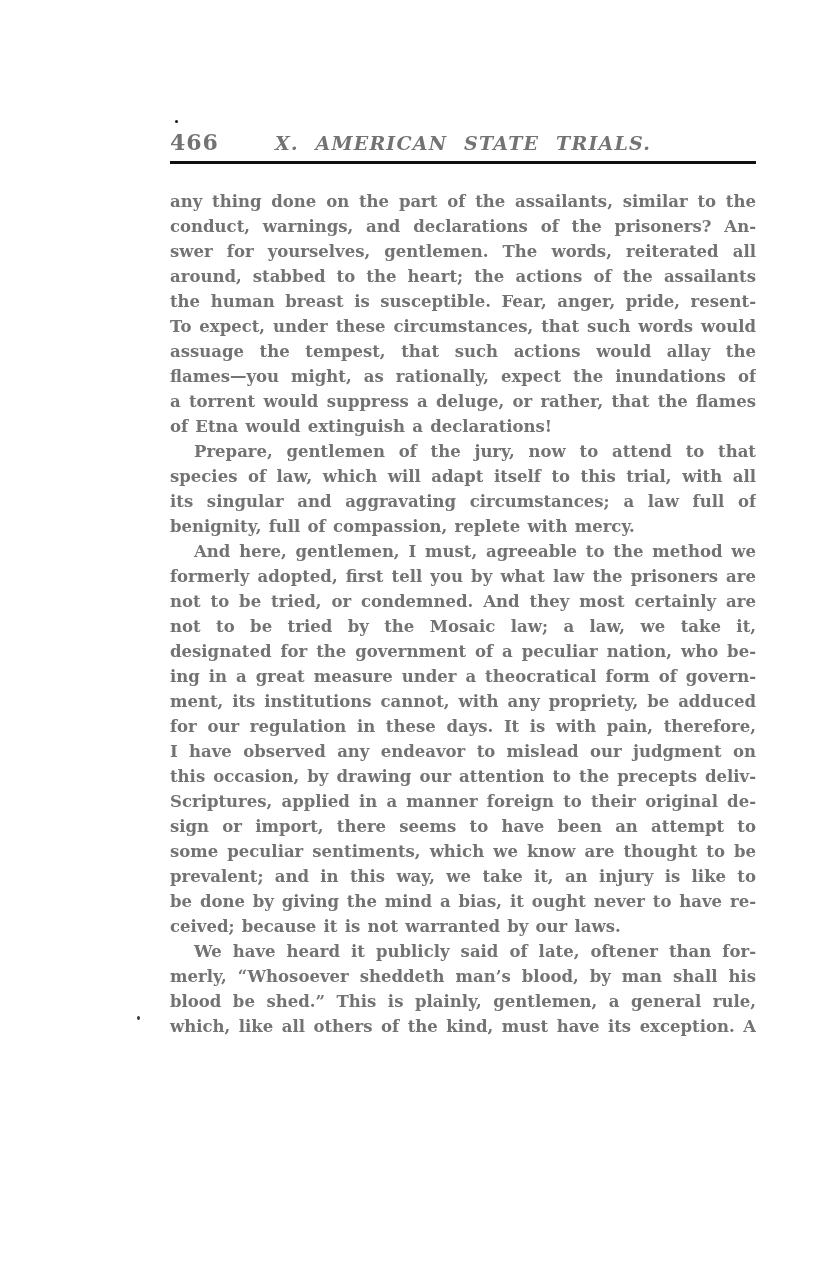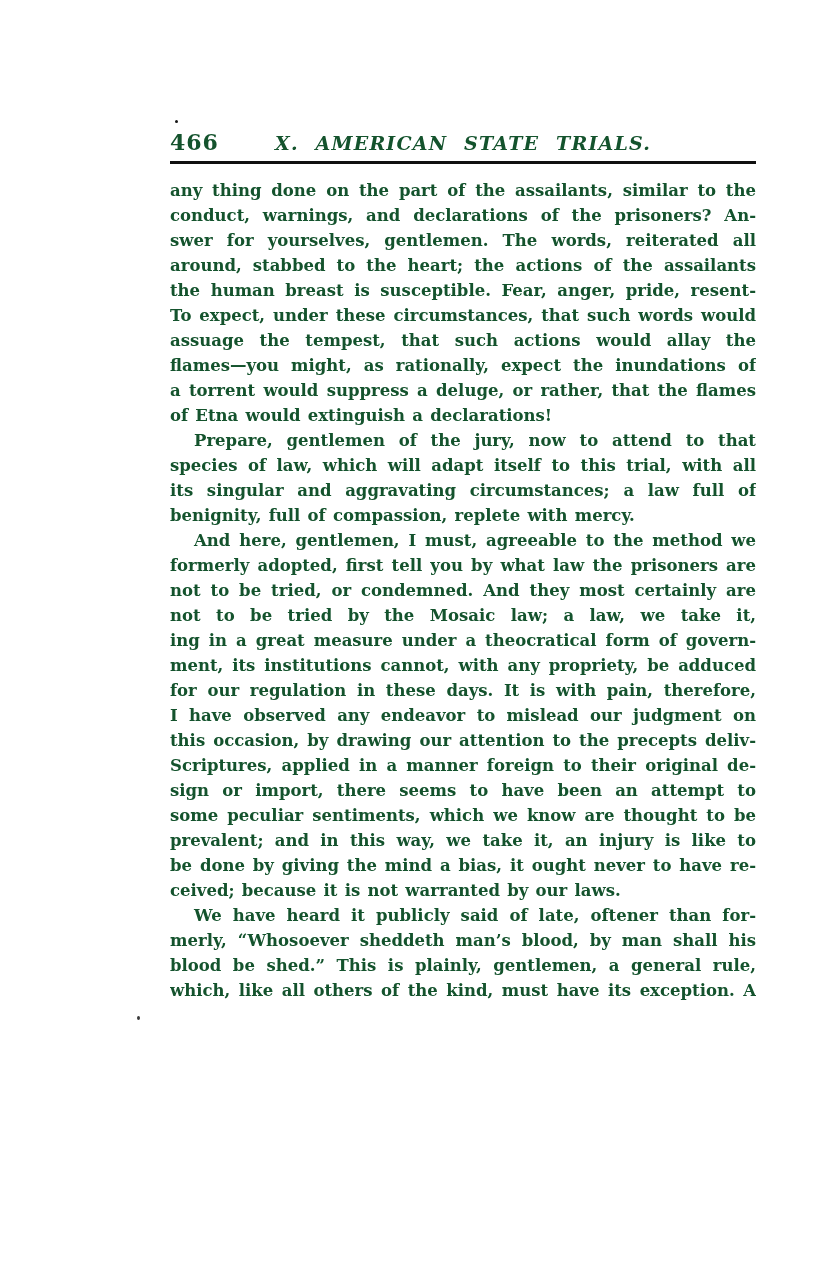--- a/index.html
+++ b/index.html
@@ -7,21 +7,21 @@
     padding: 0;
     background: #ffffff;
   }
   .scan-page {
     position: relative;
     width: 836px;
     height: 1284px;
     background: #ffffff;
     overflow: hidden;
     font-family: "DejaVu Serif", serif;
-    color: #14532d;
+    color: #737373;
   }
   .page-inner {
     position: absolute;
     left: 170px;
     top: 128px;
     width: 586px;
   }
   .running-header {
     position: relative;
     height: 30px;
@@ -52,21 +52,21 @@
     word-spacing: 9px;
     padding-top: 4px;
     white-space: nowrap;
   }
   .header-rule {
     height: 3px;
     background: #101010;
     margin-top: 3px;
   }
   .text-body {
-    margin-top: 14px;
+    margin-top: 25px;
     font-size: 16.5px;
     font-weight: 600;
     line-height: 25px;
     word-spacing: 1.5px;
   }
   .paragraph { margin: 0; padding: 0; }
   .line {
     height: 25px;
     overflow: hidden;
     text-align: justify;
@@ -119,20 +119,21 @@
           <div class="line indent">Prepare, gentlemen of the jury, now to attend to that</div>
           <div class="line">species of law, which will adapt itself to this trial, with all</div>
           <div class="line">its singular and aggravating circumstances;  a law full of</div>
           <div class="line lastline">benignity, full of compassion, replete with mercy.</div>
         </div>
         <div class="paragraph">
           <div class="line indent">And here, gentlemen, I must, agreeable to the method we</div>
           <div class="line">formerly adopted, first tell you by what law the prisoners are</div>
           <div class="line">not to be tried, or condemned.  And they most certainly are</div>
           <div class="line">not to be tried by the Mosaic law; a law, we take it, peculiarly</div>
+          <div class="line">designated for the government of a peculiar nation, who be-</div>
           <div class="line">ing in a great measure under a theocratical form of govern-</div>
           <div class="line">ment, its institutions cannot, with any propriety, be adduced</div>
           <div class="line">for our regulation in these days.  It is with pain, therefore,</div>
           <div class="line">I have observed any endeavor to mislead our judgment on</div>
           <div class="line">this occasion, by drawing our attention to the precepts deliv-</div>
           <div class="line">Scriptures, applied in a manner foreign to their original de-</div>
           <div class="line">sign or import, there seems to have been an attempt to touch</div>
           <div class="line">some peculiar sentiments, which we know are thought to be</div>
           <div class="line">prevalent; and in this way, we take it, an injury is like to</div>
           <div class="line">be done by giving the mind a bias, it ought never to have re-</div>

